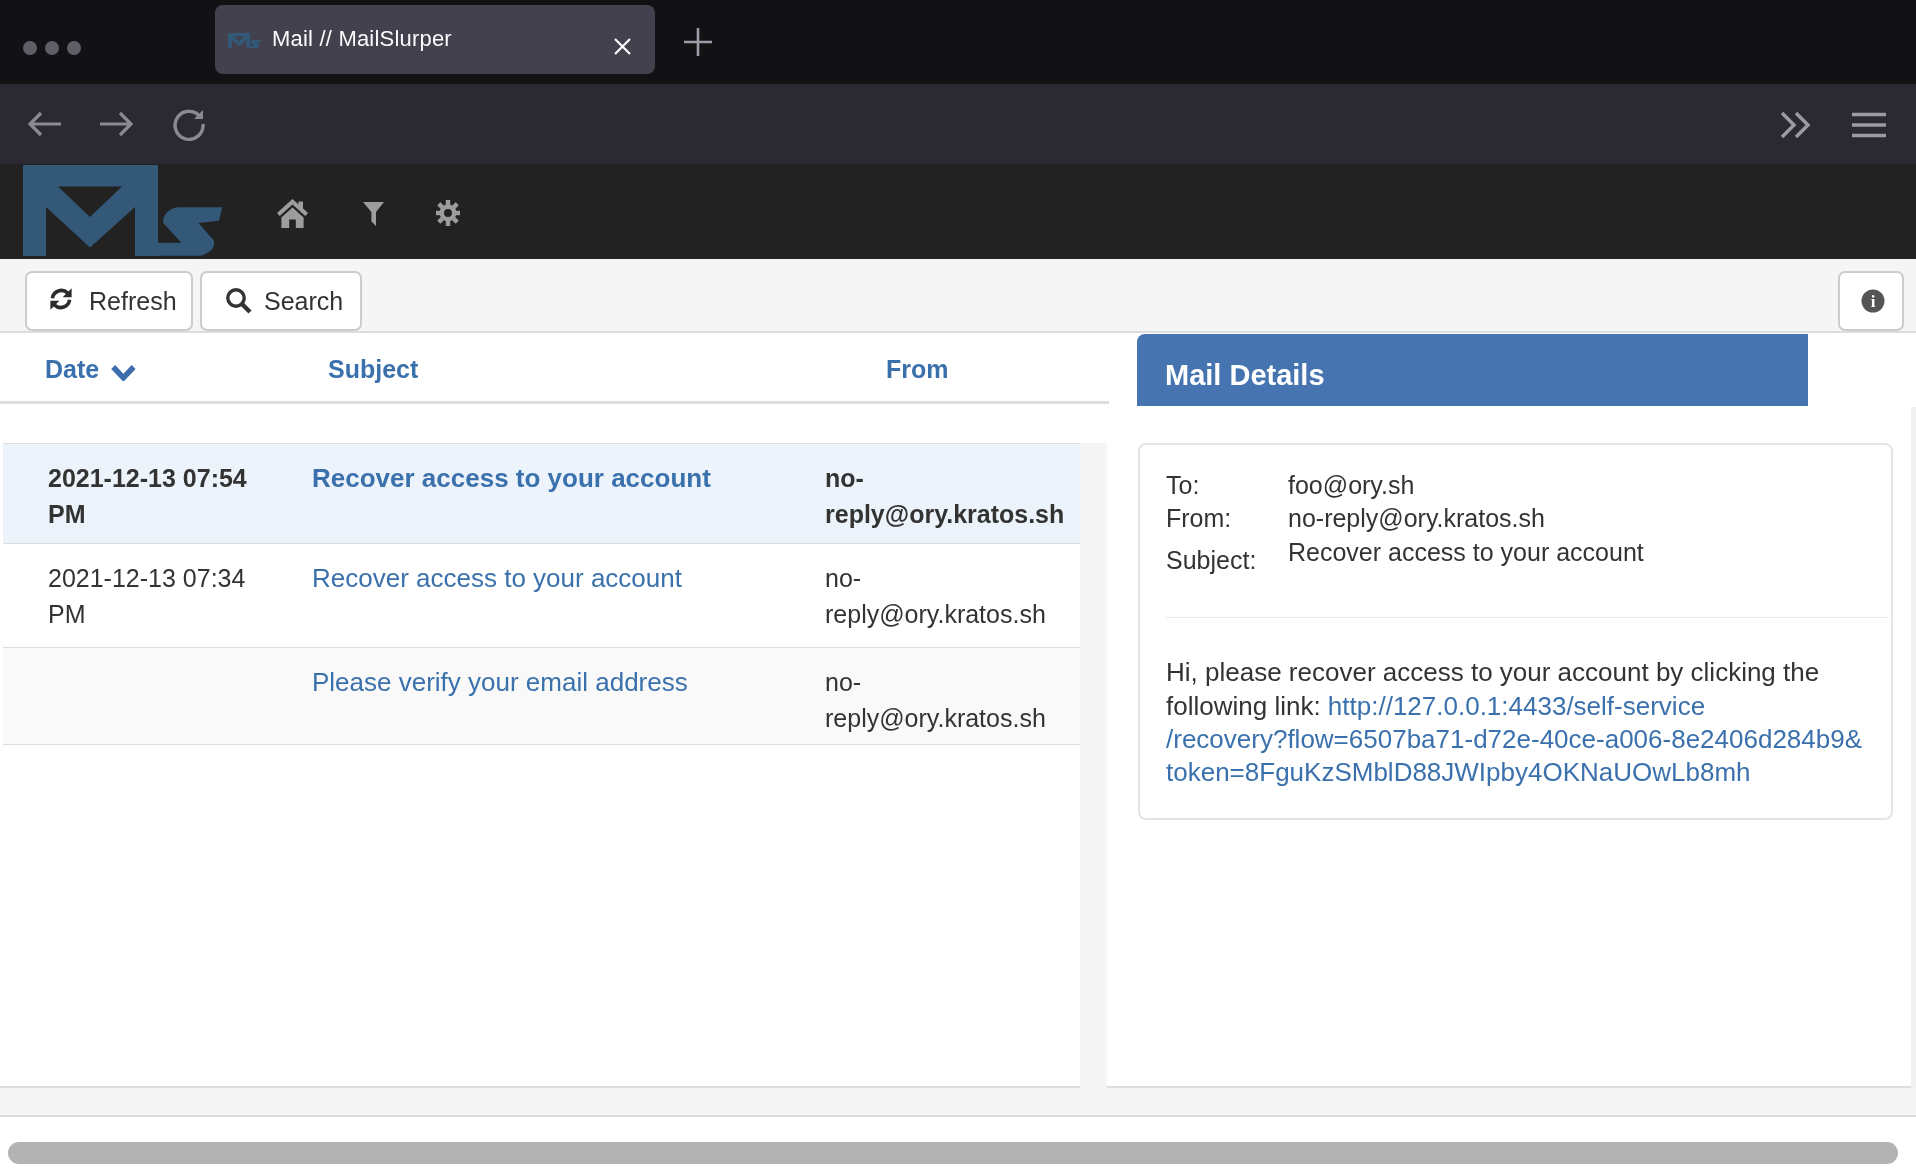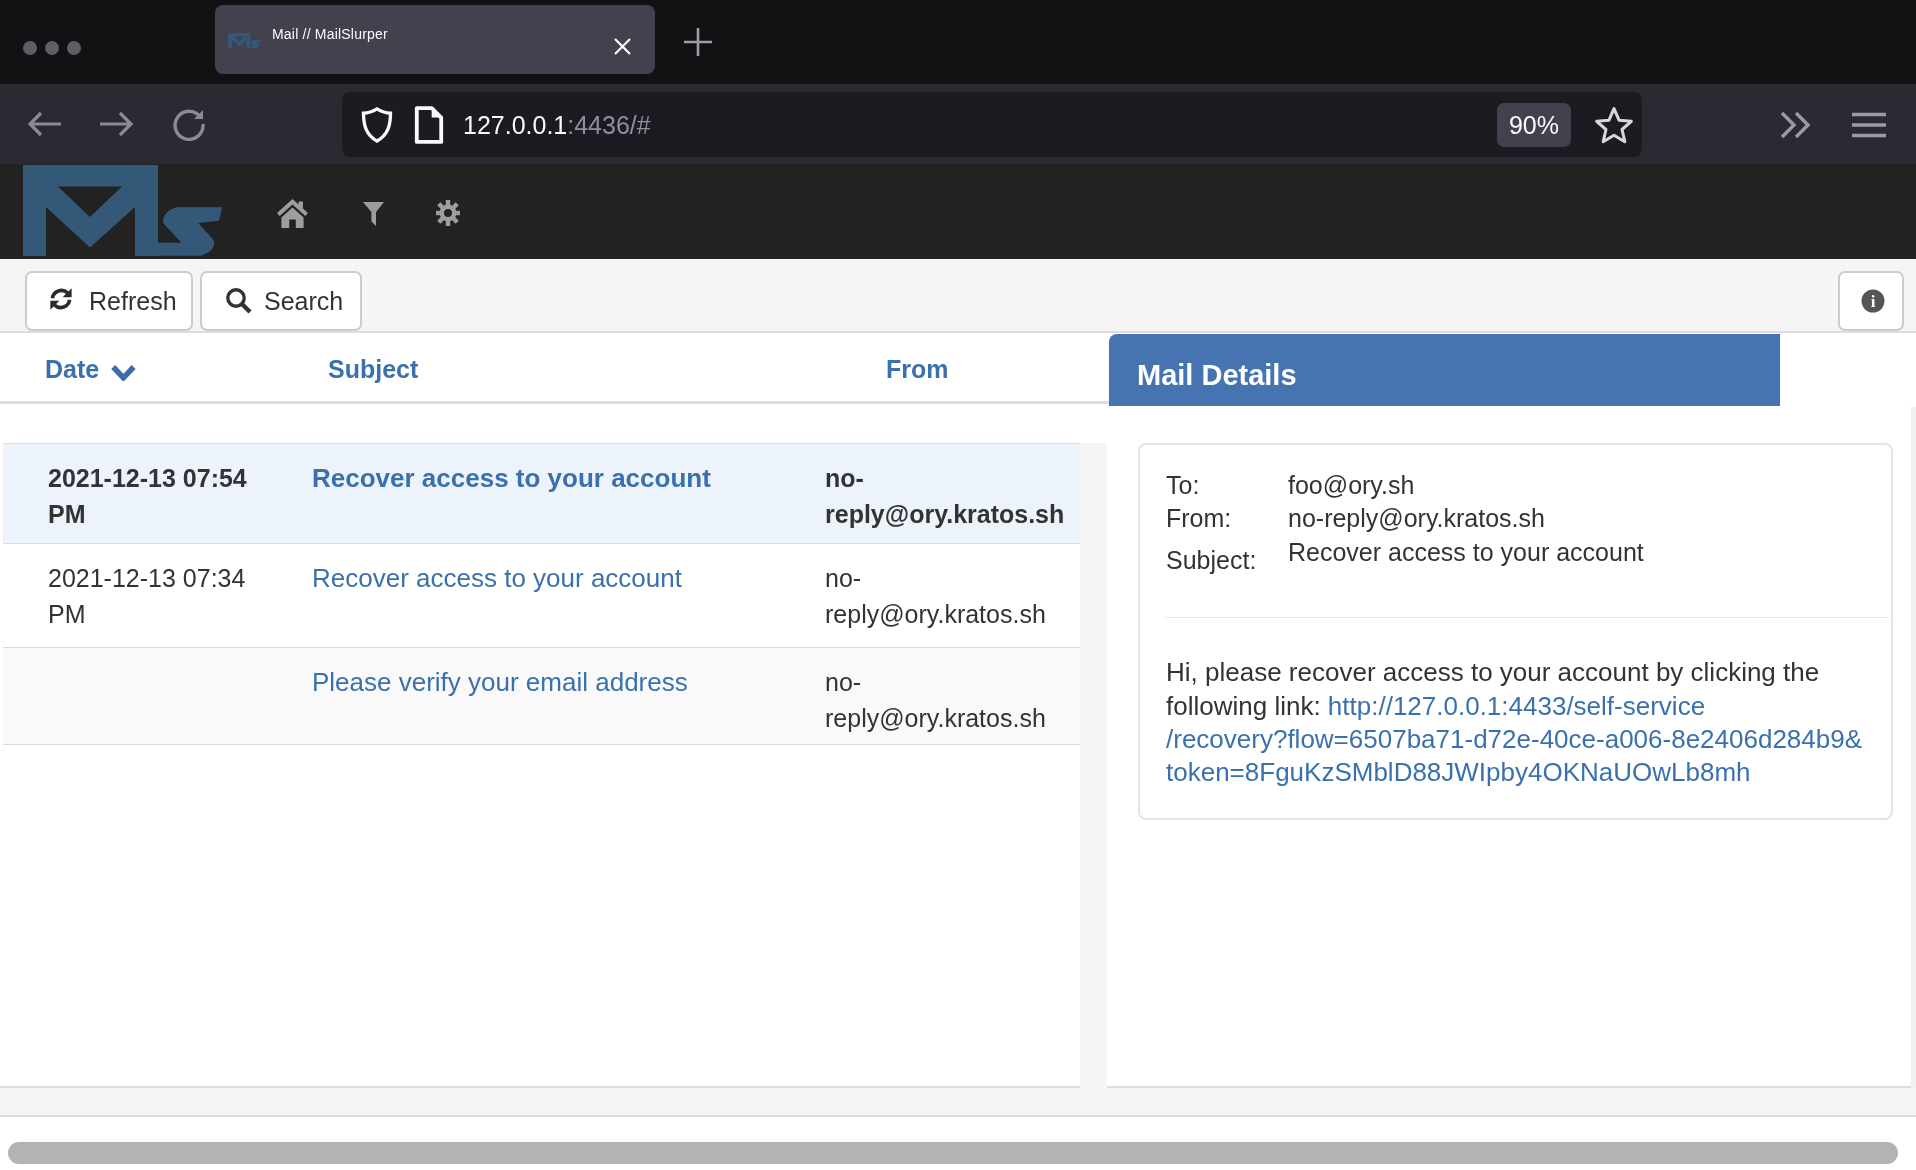--- a/index.html
+++ b/index.html
@@ -3,21 +3,21 @@
 <meta charset="utf-8">
 <style>
   * { margin:0; padding:0; box-sizing:border-box; }
   html,body { width:1916px; height:1170px; overflow:hidden; background:#fff;
     font-family:"Liberation Sans", sans-serif; }
   .abs { position:absolute; }
   
   #tabbar { position:absolute; left:0; top:0; width:1916px; height:84px; background:#121215; }
   .wdot { position:absolute; top:41px; width:14px; height:14px; border-radius:50%; background:#5f5e67; }
   #tab { position:absolute; left:215px; top:5px; width:440px; height:69px; background:#42414d; border-radius:8px; }
-  #tabtitle { position:absolute; left:57px; top:21px; font-size:14px; color:#fbfbfe; letter-spacing:0.2px; }
+  #tabtitle { position:absolute; left:57px; top:21px; font-size:22px; color:#fbfbfe; letter-spacing:0.2px; }
   #tabclose { position:absolute; left:398px; top:32px; }
   #plus { position:absolute; left:683px; top:27px; }
   #urlrow { position:absolute; left:0; top:84px; width:1916px; height:80px; background:#2b2a33; }
   #urlbar { position:absolute; left:342px; top:8px; width:1300px; height:65px; background:#1c1b22; border-radius:8px; }
   #urltext { position:absolute; left:121px; top:19px; font-size:25px; color:#fbfbfe; }
   #urltext .dim { color:#8f8f9d; }
   #zoompill { position:absolute; left:1155px; top:11px; width:74px; height:44px; background:#42414d; border-radius:7px;
     color:#fbfbfe; font-size:25px; text-align:center; line-height:44px; }
   
   #navbar { position:absolute; left:0; top:164px; width:1916px; height:95px; background:#222222; }
@@ -30,21 +30,21 @@
   .th { position:absolute; font-size:25px; font-weight:bold; color:#3a71ad; }
   #thline { position:absolute; left:0; top:142px; width:1109px; height:3px; background:#ddd; }
   .mrow { position:absolute; left:3px; width:1077px; height:101px; border-top:1px solid #ddd; }
   .mrow .c1 { position:absolute; left:45px; top:16px; width:225px; font-size:25px; line-height:36px; color:#333; }
   .mrow .c2 { position:absolute; left:309px; top:16px; width:490px; font-size:26px; line-height:36px; color:#3a71ad; }
   .mrow .c3 { position:absolute; left:822px; top:16px; width:250px; font-size:25px; line-height:36px; color:#333; }
   #gapstrip { position:absolute; left:1080px; top:184px; width:27px; height:645px; background:#f5f5f5; }
   #leftbot { position:absolute; left:0; top:827px; width:1080px; height:2px; background:#ddd; }
   #rightbot { position:absolute; left:1107px; top:827px; width:809px; height:2px; background:#ddd; }
   
-  #mdhead { position:absolute; left:1109px; top:75px; width:671px; height:72px; background:#4674b0;
+  #mdhead { position:absolute; left:1137px; top:75px; width:671px; height:72px; background:#4674b0;
     border-radius:8px 0 0 0; }
   #mdhead .t { position:absolute; left:28px; top:25px; font-size:29px; font-weight:bold; color:#fff; }
   #mdcard { position:absolute; left:1138px; top:184px; width:755px; height:377px; background:#fff;
     border:2px solid #e4e4e4; border-radius:8px; }
   .lbl { position:absolute; left:26px; font-size:25px; line-height:33px; color:#333; }
   .val { position:absolute; left:148px; font-size:25px; line-height:33px; color:#333; }
   #mdhr { position:absolute; left:26px; top:172px; width:723px; height:1px; background:#e8e8e8; }
   .bodyline { position:absolute; left:26px; font-size:26px; line-height:33px; color:#333; white-space:nowrap; }
   .blue { color:#3a71ad; }
   #rightstrip { position:absolute; left:1911px; top:148px; width:5px; height:681px; background:#f0f0f0; }
@@ -81,34 +81,20 @@
   <svg class="abs" style="left:27px;top:24px" width="36" height="32" viewBox="0 0 36 32">
       <path d="M34,16 H4 M14,5 L3,16 L14,27" stroke="#8a8a95" stroke-width="3.2" fill="none"></path>
     </svg>
   <svg class="abs" style="left:98px;top:24px" width="36" height="32" viewBox="0 0 36 32">
       <path d="M2,16 H32 M22,5 L33,16 L22,27" stroke="#8a8a95" stroke-width="3.2" fill="none"></path>
     </svg>
   <svg class="abs" style="left:172px;top:23px" width="34" height="34" viewBox="0 0 34 34">
       <path d="M29,11 A 14 14 0 1 0 31,17" stroke="#8a8a95" stroke-width="3.4" fill="none"></path>
       <path d="M31,3 V12 H22 Z" fill="#8a8a95"></path>
     </svg>
-  <div id="urlbar">
-    <svg class="abs" style="left:19px;top:15px" width="32" height="36" viewBox="0 0 24 28">
-        <path d="M12,1.5 C16,4 19.5,4.8 22.5,4.8 C22.5,15 20,22 12,26.5 C4,22 1.5,15 1.5,4.8 C4.5,4.8 8,4 12,1.5 Z" stroke="#fbfbfe" stroke-width="2.6" fill="none"></path>
-      </svg>
-    <svg class="abs" style="left:72px;top:14px" width="30" height="38" viewBox="0 0 22 28">
-        <path d="M2,1.5 H13 L20,8.5 V26.5 H2 Z" stroke="#fbfbfe" stroke-width="2.8" fill="none" stroke-linejoin="round"></path>
-        <path d="M13,1.5 V8.5 H20" fill="#fbfbfe"></path>
-      </svg>
-    <div id="urltext">127.0.0.1<span class="dim">:4436/#</span></div>
-    <div id="zoompill">90%</div>
-    <svg class="abs" style="left:1252px;top:13px" width="40" height="40" viewBox="0 0 24 24">
-        <path d="M12,2.2 L15,9.1 L22.4,9.8 L16.8,14.7 L18.5,22 L12,18.1 L5.5,22 L7.2,14.7 L1.6,9.8 L9,9.1 Z" stroke="#d7d7df" stroke-width="1.8" fill="none" stroke-linejoin="round"></path>
-      </svg>
-  </div>
   <svg class="abs" style="left:1778px;top:26px" width="36" height="30" viewBox="0 0 36 30">
       <path d="M4,3 L16,15 L4,27 M18,3 L30,15 L18,27" stroke="#9b9ba5" stroke-width="3.4" fill="none"></path>
     </svg>
   <svg class="abs" style="left:1852px;top:28px" width="34" height="26" viewBox="0 0 34 26">
       <path d="M0,2.5 H34 M0,13 H34 M0,23.5 H34" stroke="#9b9ba5" stroke-width="3.6"></path>
     </svg>
 </div>
 
 <div id="navbar">
   <svg class="abs" style="left:23px;top:1px" width="200" height="93" viewBox="0 0 200 93">

